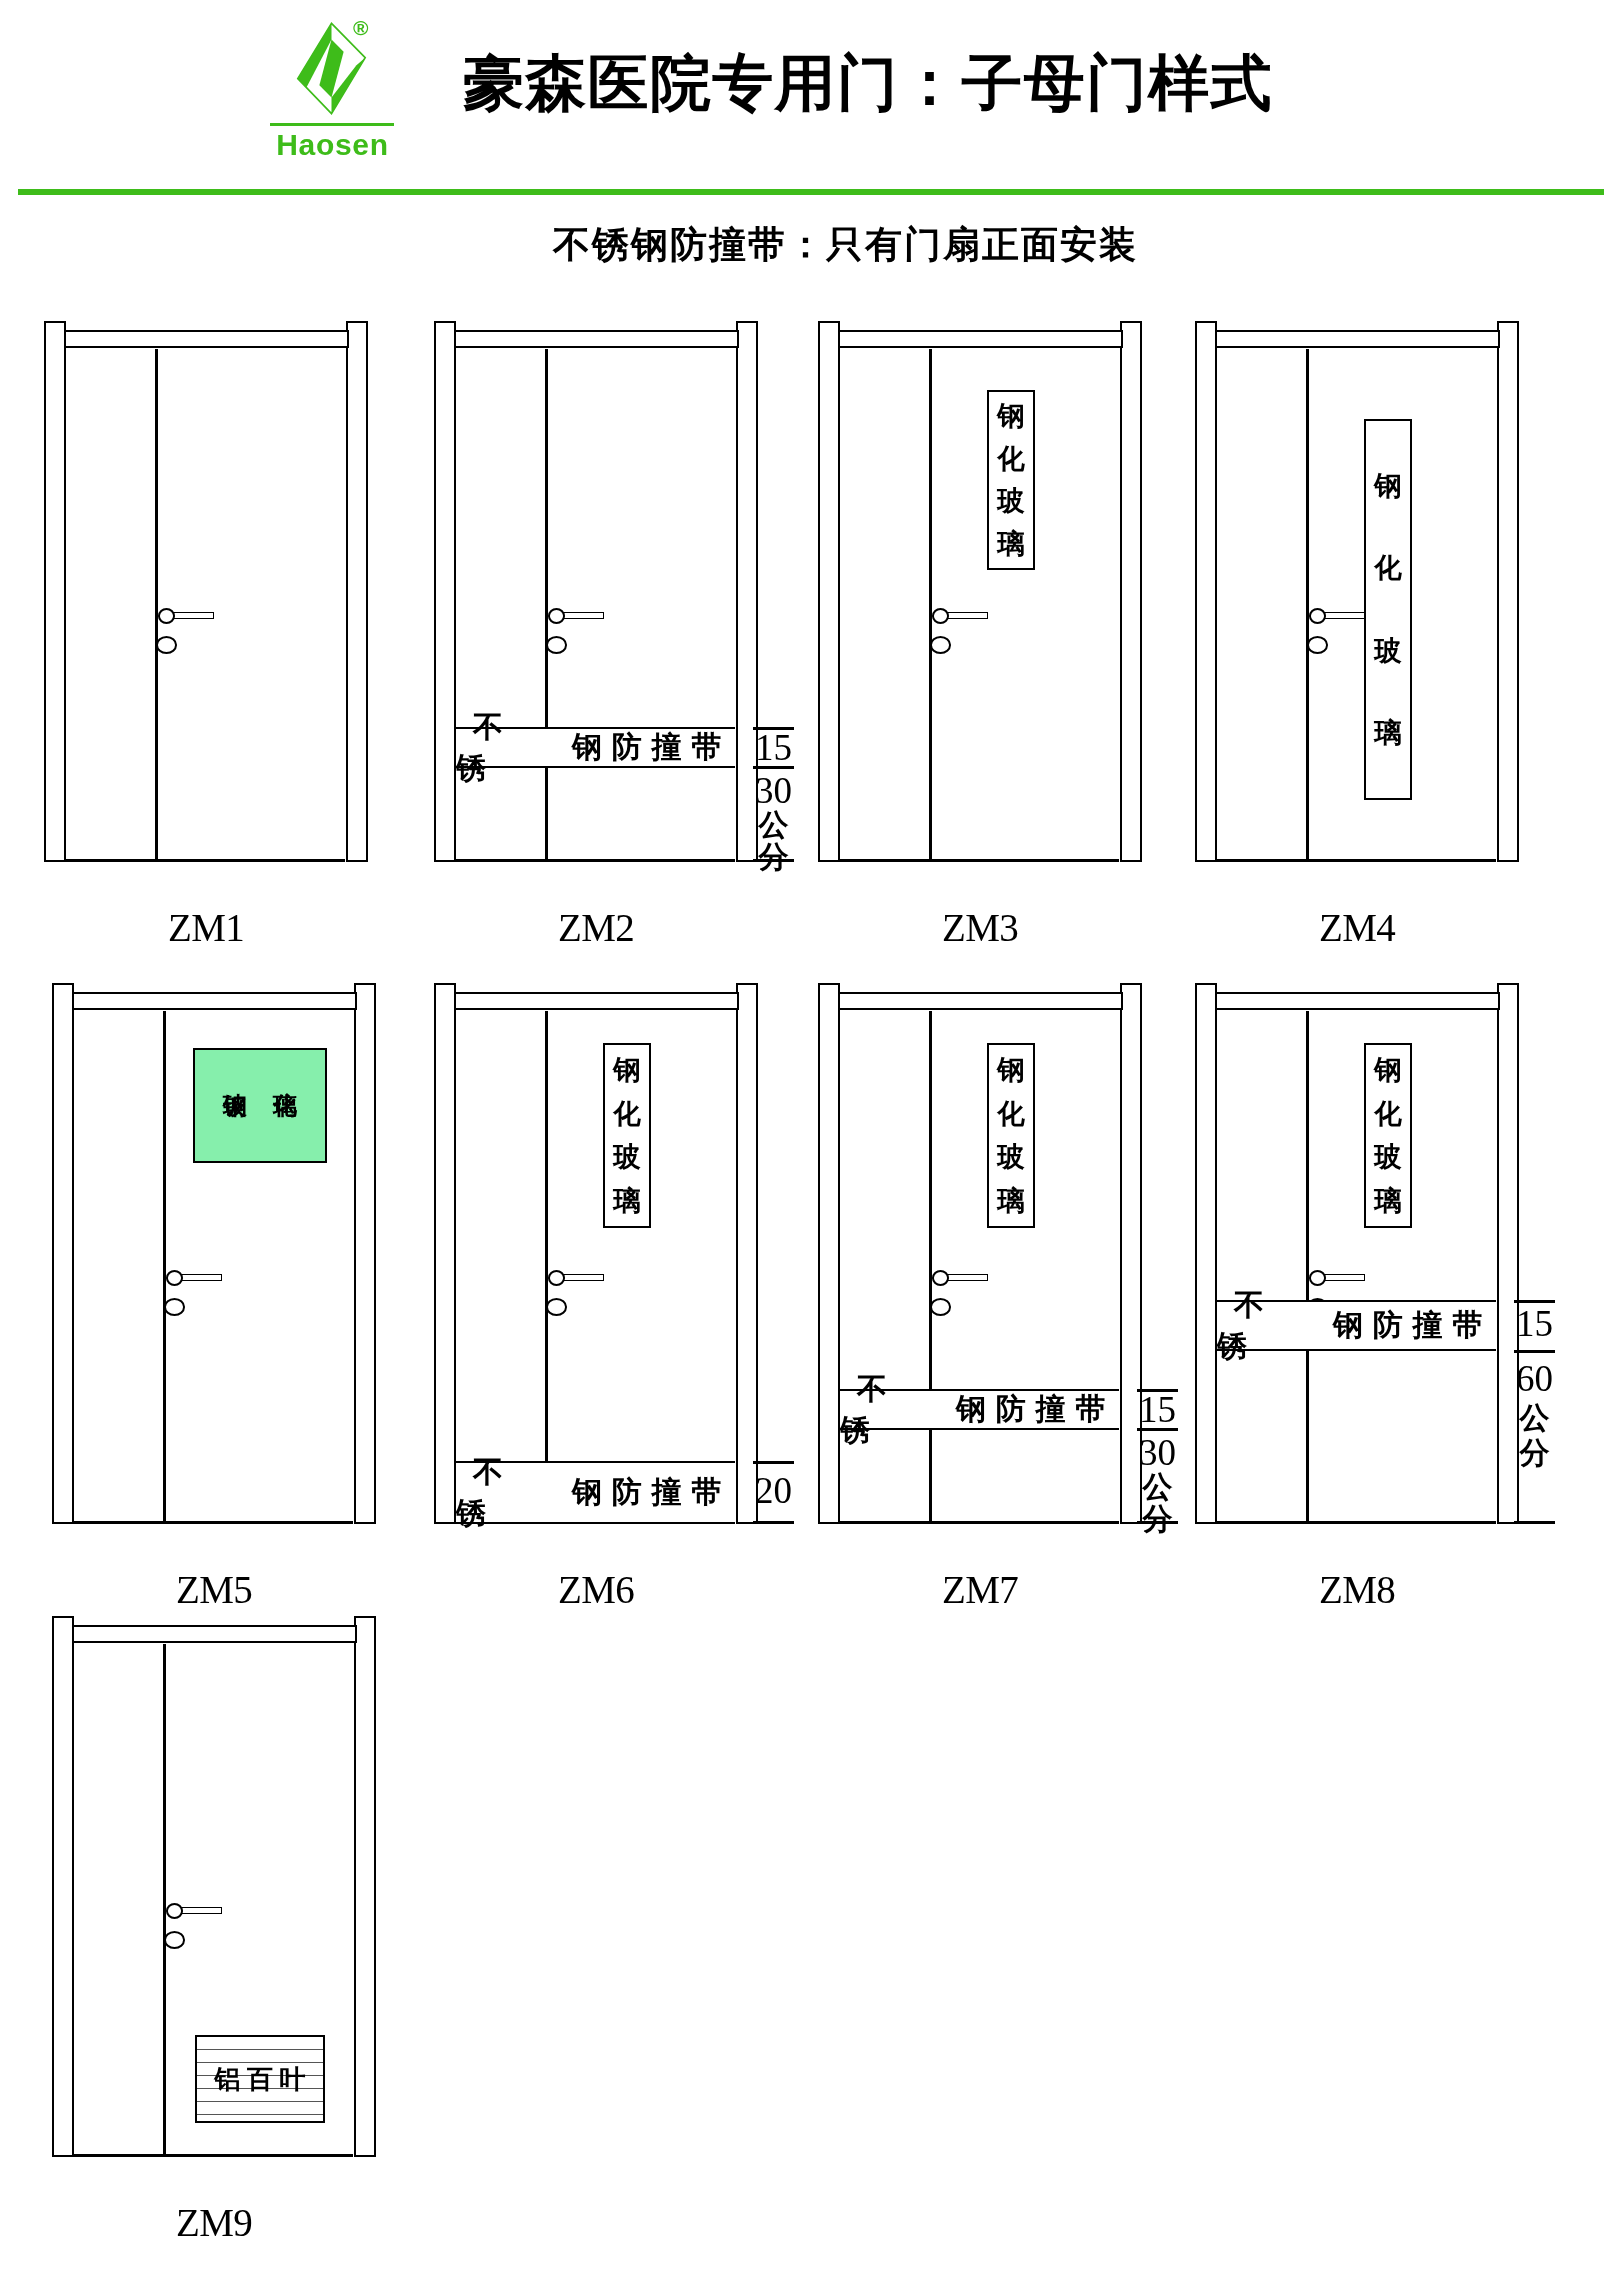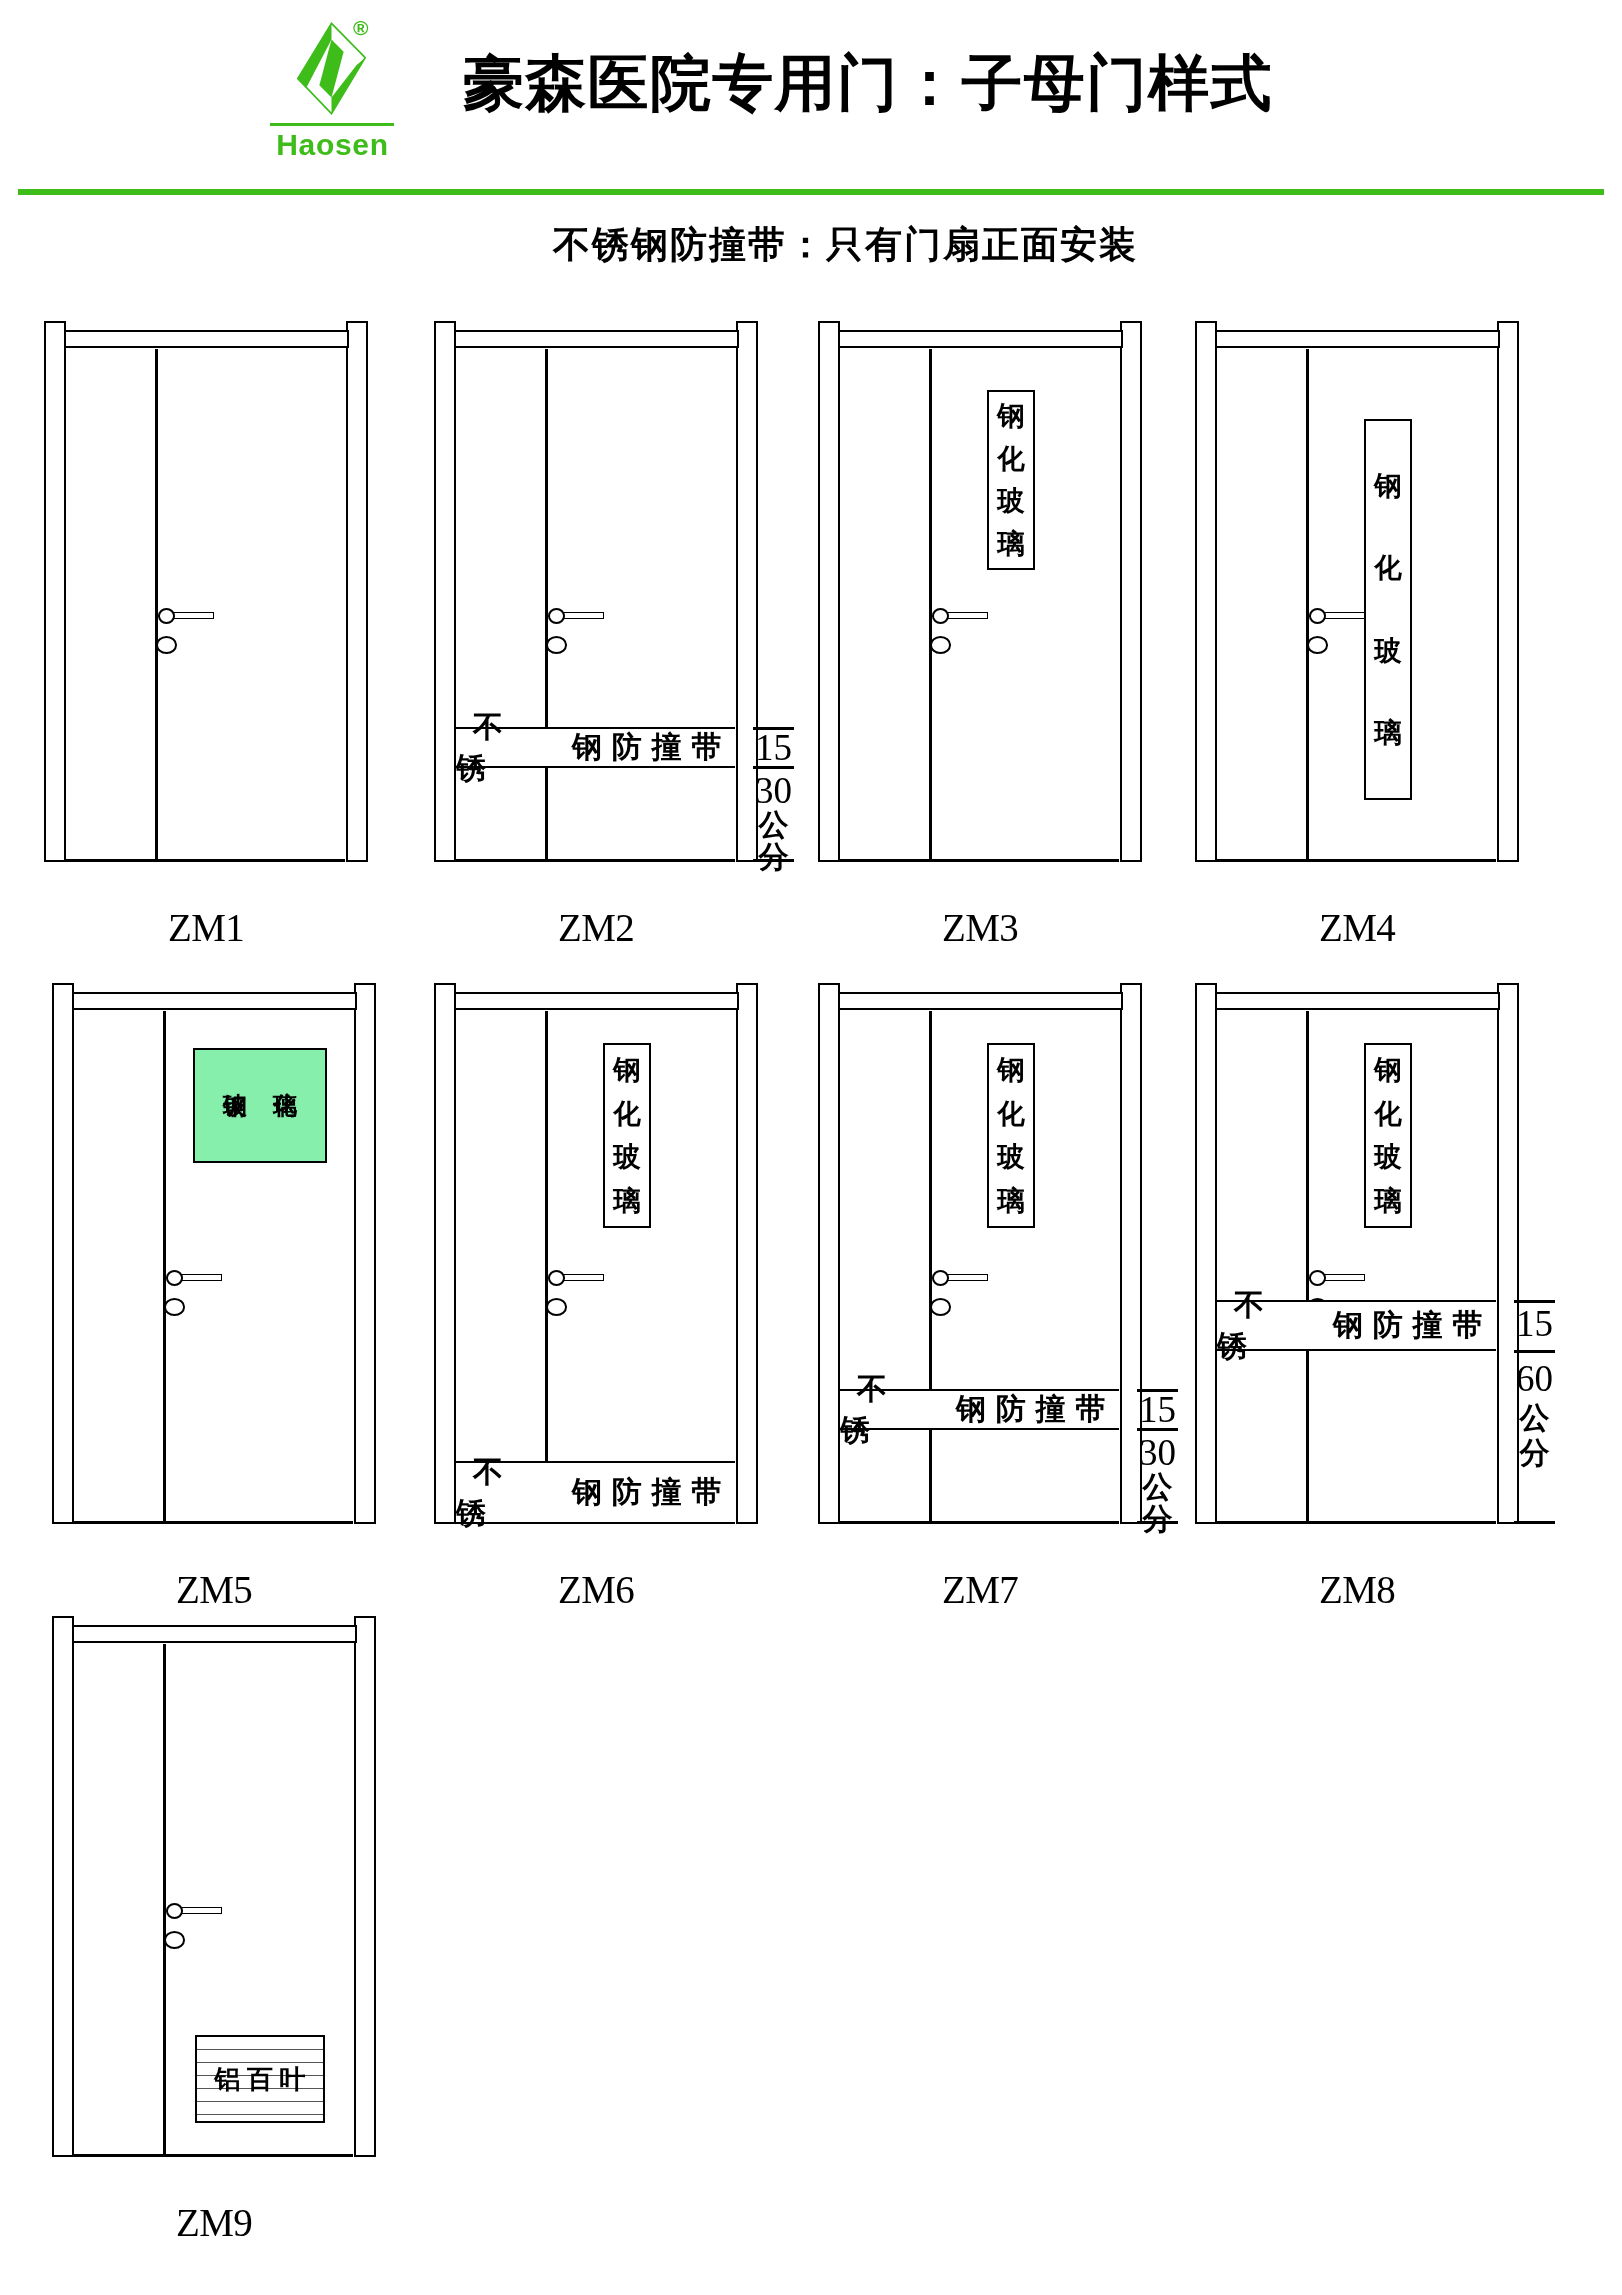--- a/index.html
+++ b/index.html
@@ -182,20 +182,25 @@
         <div class="vwin" style="top: 60px; height: 185px;">
           <div style="position: static;">钢</div>
           <div style="position: static;">化</div>
           <div style="position: static;">玻</div>
           <div style="position: static;">璃</div>
         </div>
         <div class="band" style="top: 478px; height: 63px;">
           <div class="bl">不锈</div>
           <div class="br">钢防撞带</div>
         </div>
+        <div class="dim">
+          <div class="tick" style="top: 478px;"></div>
+          <div class="dv" style="top: 489px; line-height: 38px;">20</div>
+          <div class="tick" style="top: 538px;"></div>
+        </div>
         <div class="dlabel">ZM6</div>
       </div>
       <div class="door" style="left: 818px; top: 983px;">
         <div class="post l"></div>
         <div class="post r"></div>
         <div class="rail"></div>
         <div class="leaves"></div>
         <div class="leafL"></div>
         <div class="leafR"></div>
         <div class="divider"></div>

